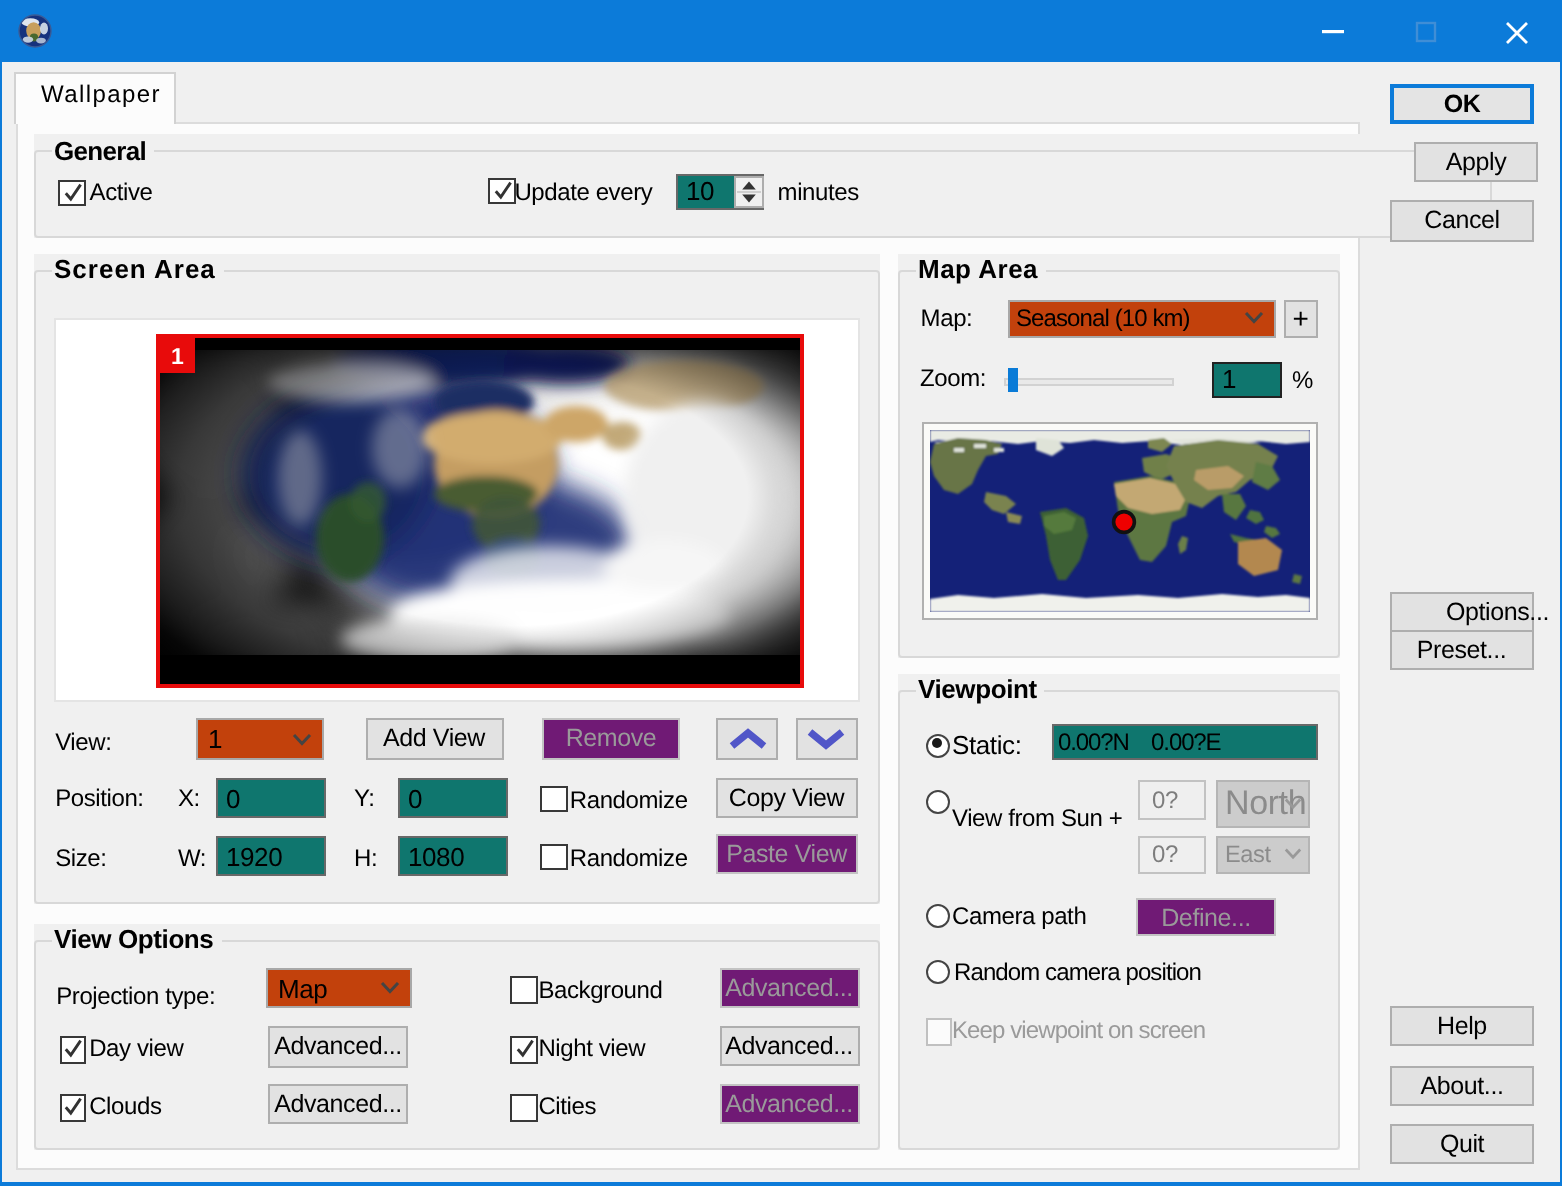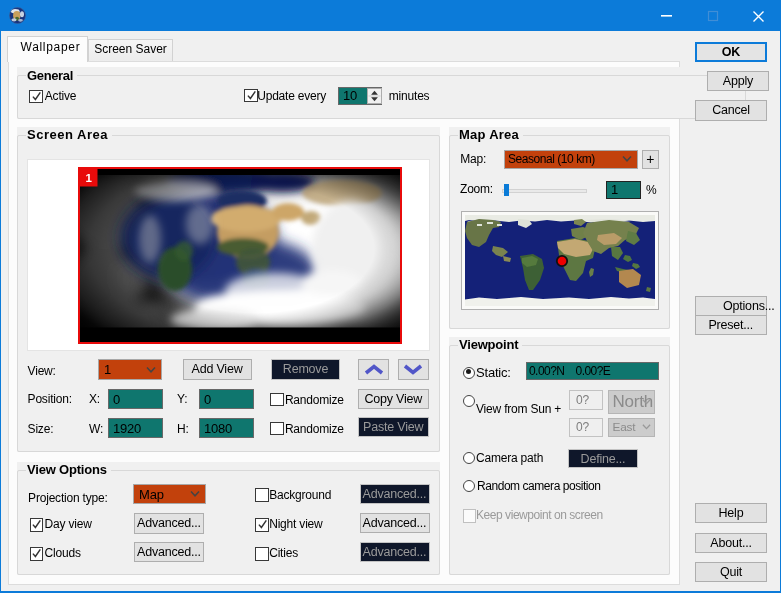--- a/index.html
+++ b/index.html
@@ -16,21 +16,21 @@
 #tab1{left:7px;top:36px;width:81px;height:26px;background:#fcfcfc;border:1px solid #d2d2d2;border-bottom:none;z-index:6;padding-bottom:5px;}
 #tab2{left:88px;top:39px;width:85px;height:22px;background:linear-gradient(#f5f5f5,#ececec);border:1px solid #d2d2d2;border-bottom:none;z-index:4;padding-bottom:3px;}
 #panel{left:8px;top:61px;width:672px;height:524px;background:#fcfcfc;border:1px solid #dcdcdc;z-index:1;}
 
 .grp{background:#f0f0f0;z-index:2;}
 .gb{position:absolute;left:0;right:0;bottom:0;top:8px;border:1px solid #d8d8d8;border-radius:2px;}
 .glab{position:absolute;top:0.5px;left:9px;font-weight:bold;font-size:13px;background:#f0f0f0;padding:0 4px 0 1px;z-index:3;white-space:nowrap;letter-spacing:-0.2px;}
 
 .lbl{font-size:12px;white-space:nowrap;letter-spacing:-0.2px;z-index:3;}
 .btn{background:#e2e2e2;border:1px solid #aeaeae;font-size:12.5px;letter-spacing:-0.2px;display:flex;align-items:center;justify-content:center;z-index:3;color:#000;}
-.btn.dis{background:#0f172a;border-color:#c3c3c3;color:#9a9a9a;}
+.btn.dis{background:#701a75;border-color:#c3c3c3;color:#9a9a9a;}
 .tf{background:#0f766e;border:1px solid #686868;font-size:13px;display:flex;align-items:center;padding-left:4px;z-index:3;letter-spacing:-0.2px;}
 .tf.dis{background:#efefef;border-color:#c2c2c2;color:#7d7d7d;}
 .combo{background:#c2410c;border:1px solid #a8a8a8;font-size:13px;display:flex;align-items:center;padding-left:5px;z-index:3;letter-spacing:-0.2px;}
 .combo.dis{background:#cccccc;border-color:#b5b5b5;color:#8b8b8b;}
 .combo svg{position:absolute;right:5px;top:50%;margin-top:-3px;}
 .cb{width:13.5px;height:13.5px;background:#fff;border:1.5px solid #383838;z-index:3;}
 .cb svg{position:absolute;left:-0.5px;top:-1px;}
 .cb.dis{border-color:#c0c0c0;background:#fbfbfb;}
 .radio{width:12px;height:12px;border-radius:50%;background:#fff;border:1.4px solid #444;z-index:3;}
 .radio .dot{position:absolute;left:1.9px;top:1.9px;width:5px;height:5px;border-radius:50%;background:#1a1a1a;}
@@ -53,21 +53,20 @@
     <circle cx="8.5" cy="8.5" r="8" fill="none" stroke="#3a5b96" stroke-width="0.7"></circle>
   </svg>
 
   <svg class="abs" style="left:655px;top:0" width="126" height="31" viewBox="0 0 126 31">
     <rect x="6" y="15" width="11" height="1.6" fill="#fff"></rect>
     <rect x="53.5" y="11.5" width="9" height="9" fill="none" stroke="#4e94d4" stroke-width="1.2" opacity="0.8"></rect>
     <path d="M98.5 11.5l10 10M108.5 11.5l-10 10" stroke="#fff" stroke-width="1.4"></path>
   </svg>
 
   <div class="abs" id="panel"></div>
-  <div class="abs tab" id="tab2">Screen Saver</div>
   <div class="abs tab" id="tab1">Wallpaper</div>
 
   <div class="abs grp" style="left:17px;top:67px;width:729px;height:52px;">
     <div class="gb"></div>
       <div class="glab" style="letter-spacing:-0.35px;">General</div>
   </div>
   <div class="abs cb" style="left:29px;top:89.5px;">
     <svg width="13" height="13" viewBox="0 0 13 13">
         <path d="M2.9 6.6l2.5 2.9 4.9-7.2" stroke="#333" stroke-width="1.45" fill="none"></path>
       </svg>

